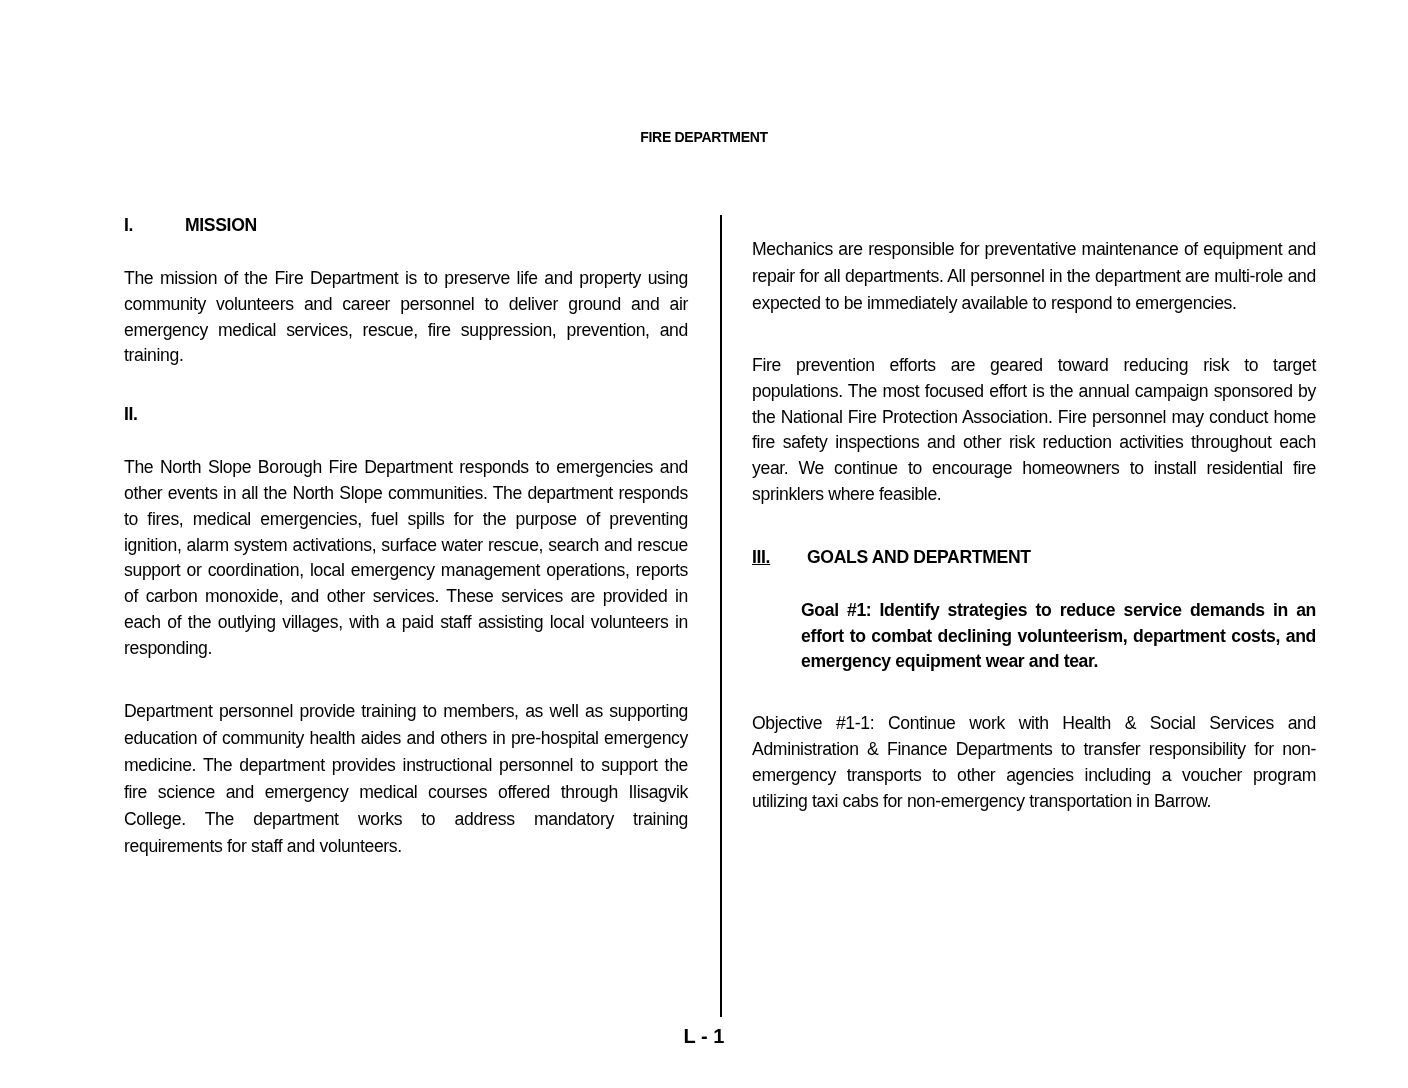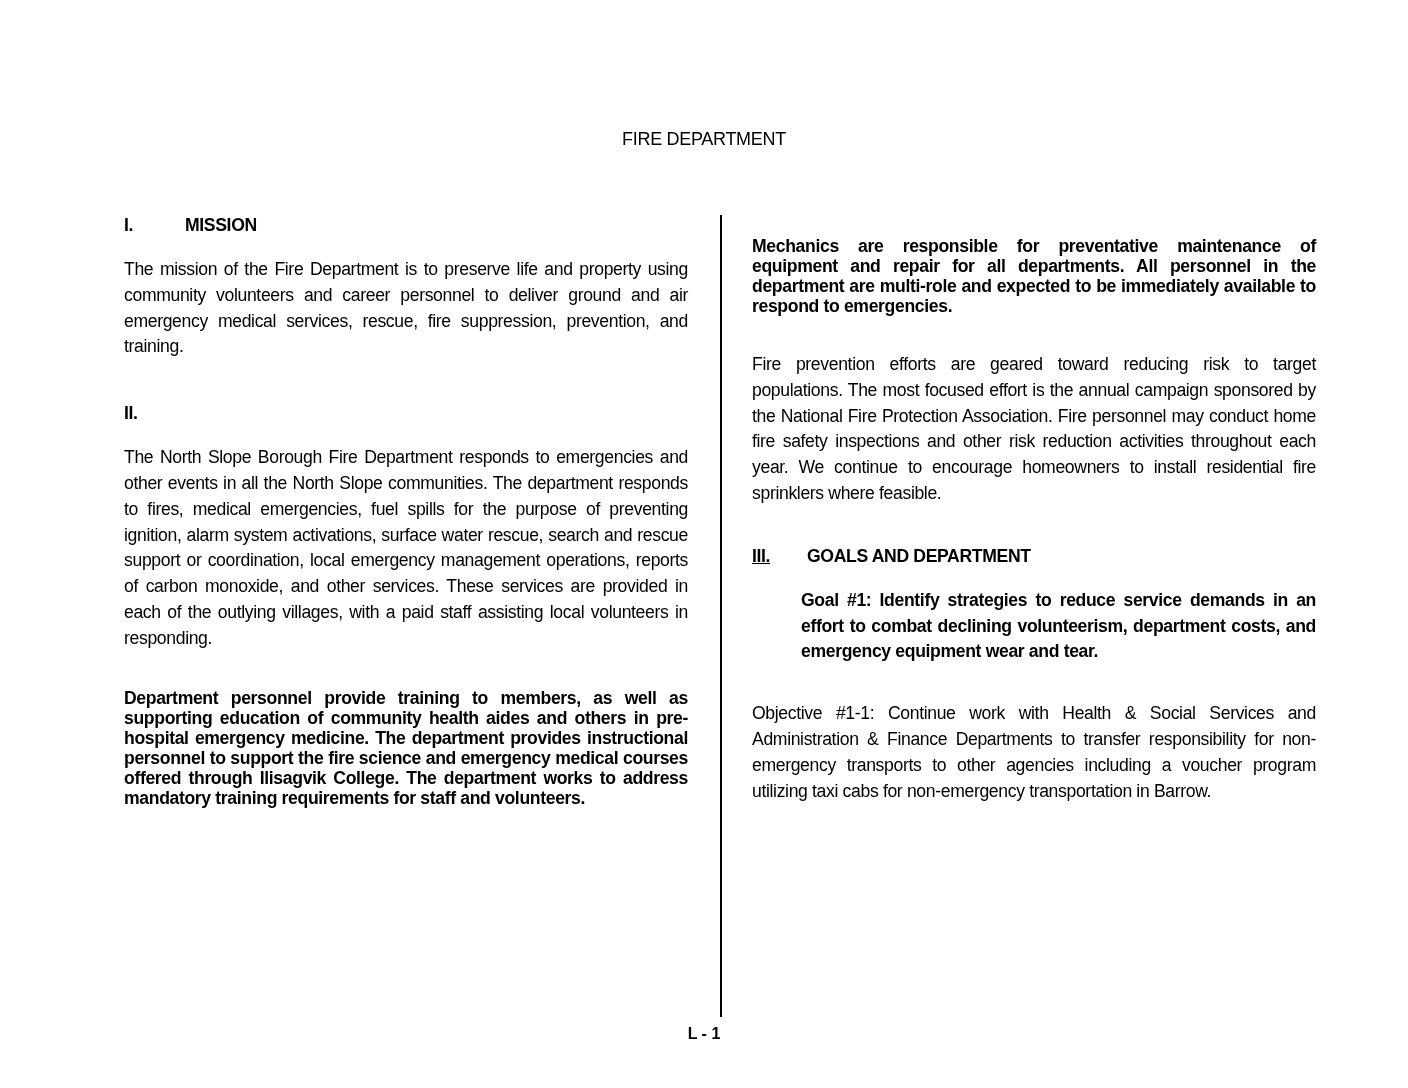--- a/index.html
+++ b/index.html
@@ -14,22 +14,22 @@
       overflow: hidden;
       font-family: "Liberation Sans", sans-serif;
       color: #000000;
     }
     .page-title {
       position: absolute;
       top: 129px;
       left: 0;
       width: 1408px;
       text-align: center;
-      font-weight: normal;
-      font-size: 18px;
+      font-weight: bold;
+      font-size: 14px;
       letter-spacing: -0.3px;
     }
     .col {
       position: absolute;
       width: 564px;
       font-size: 17.6px;
       line-height: 25.8px;
       letter-spacing: -0.35px;
     }
     .col-left { left: 124px; top: 212px; }
@@ -43,24 +43,24 @@
     }
     .heading .num { display: inline-block; }
     .heading.h1 .num { width: 61px; }
     .heading.h2 .num { width: 55px; }
     .heading.h3 .num { width: 55px; text-decoration: underline; }
     p {
       margin: 0;
       text-align: justify;
       text-align-last: left;
     }
-    .tight { line-height: 20px; font-weight: bold; }
-    .gap-s { margin-top: 19px; }
+    .tight { line-height: 27px; }
+    .gap-s { margin-top: 28px; }
     .gap-m { margin-top: 36px; }
-    .gap-l { margin-top: 40px; }
+    .gap-l { margin-top: 32px; }
     .goal {
       font-weight: bold;
       padding-left: 49px;
       text-align: justify;
       text-align-last: left;
     }
     .divider {
       position: absolute;
       left: 720px;
       top: 215px;
@@ -68,21 +68,21 @@
       height: 802px;
       background: #000000;
     }
     .page-number {
       position: absolute;
       top: 1025px;
       left: 0;
       width: 1408px;
       text-align: center;
       font-weight: bold;
-      font-size: 16px;
+      font-size: 20px;
     }
   </style>
 </head>
 <body>
 
 <div class="page-title">FIRE DEPARTMENT</div>
 
 <div class="col col-left">
   <h2 class="heading h1">
     <span class="num">I.</span>

